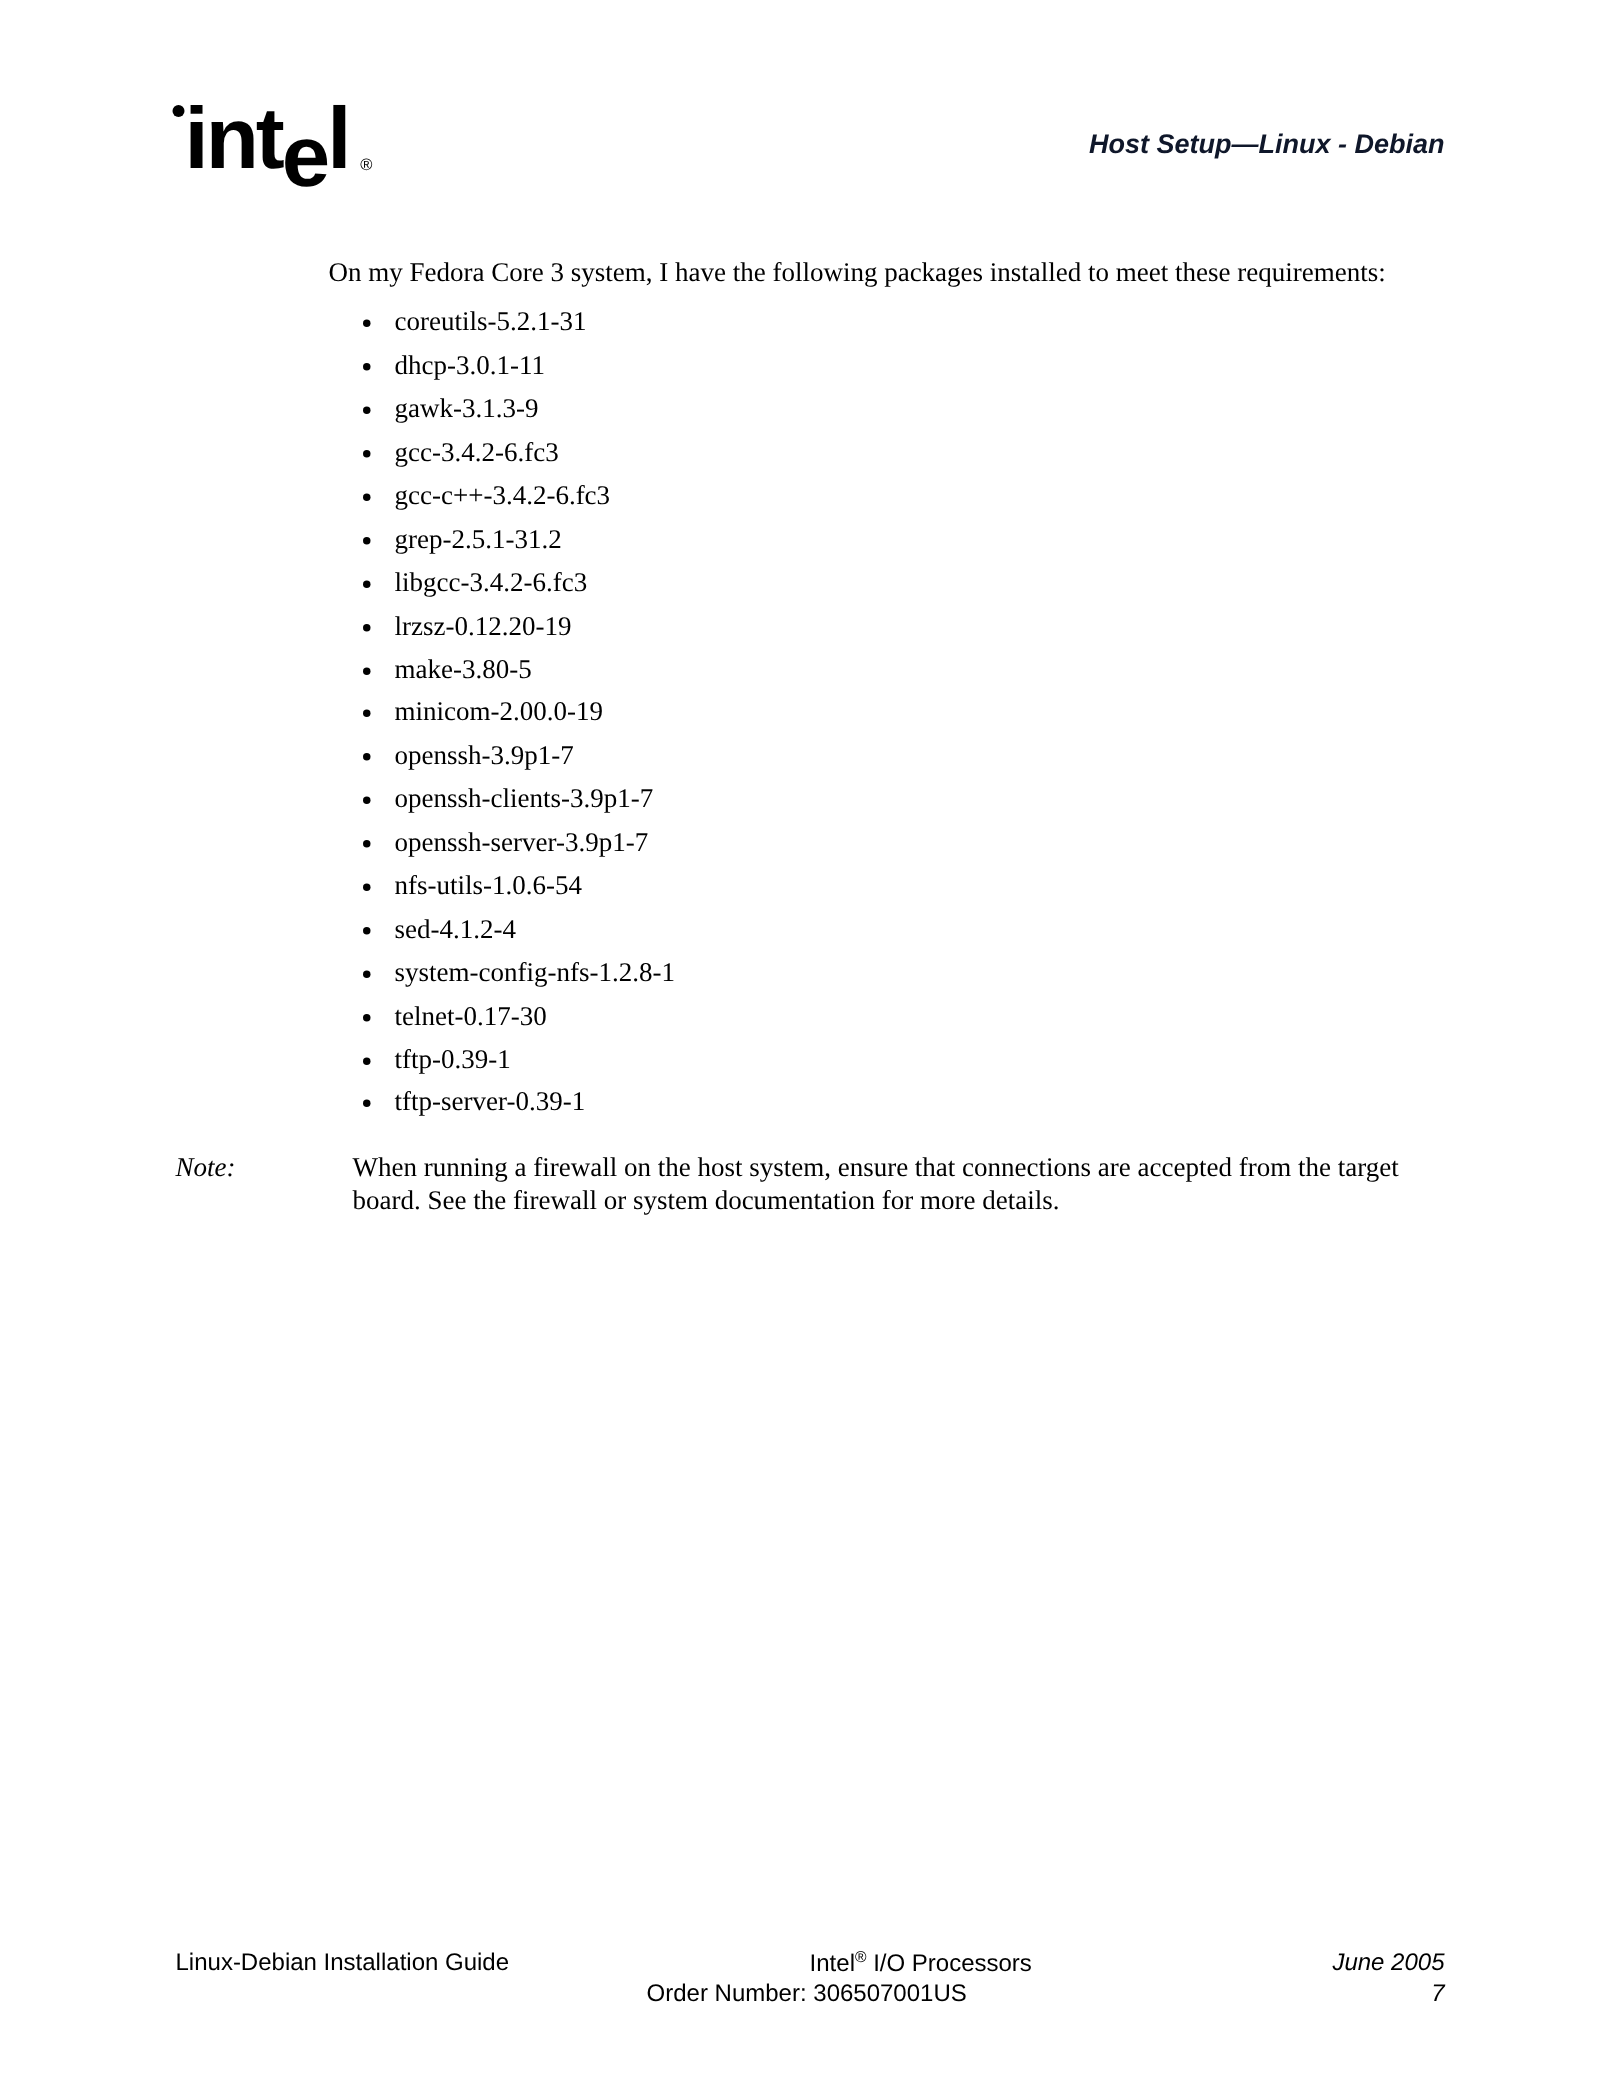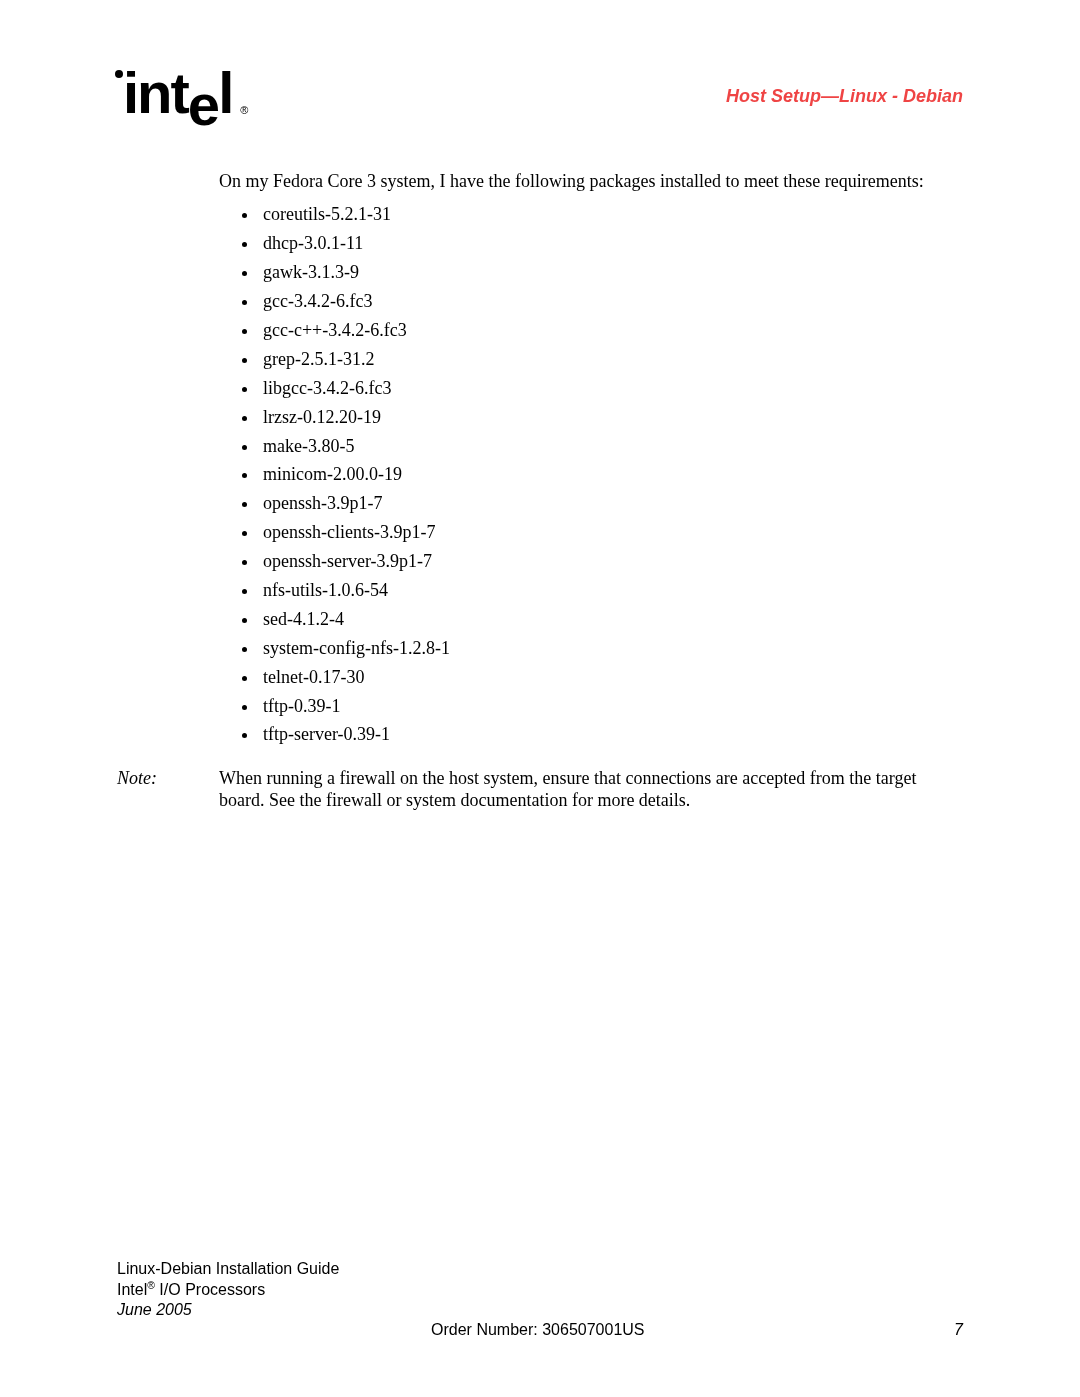--- a/index.html
+++ b/index.html
@@ -52,21 +52,21 @@
       right: 0;
       bottom: 6px;
       font-size: 11px;
       font-weight: 400;
     }
     .header-title {
       font-family: Arial, Helvetica, sans-serif;
       font-weight: 700;
       font-style: italic;
       font-size: 18px;
-      color: #ef4444;
+      color: #0f172a;
       margin-top: 22px;
     }
     .content {
       margin-left: 102px;
       font-size: 18px;
       line-height: 1.3;
     }
     .intro {
       margin-bottom: 10px;
     }
@@ -74,21 +74,21 @@
       list-style-type: disc;
       padding-left: 40px;
       margin-bottom: 20px;
     }
     ul.packages li {
       margin-bottom: 5.5px;
       padding-left: 4px;
     }
     .note-row {
       display: flex;
-      gap: 0;
+      gap: 16px;
       font-size: 18px;
       line-height: 1.25;
     }
     .note-label {
       width: 102px;
       flex: 0 0 102px;
       font-style: italic;
     }
     .note-body {
       flex: 1;
@@ -100,21 +100,20 @@
       bottom: 57px;
       font-family: Arial, Helvetica, sans-serif;
       font-size: 16px;
       line-height: 1.25;
       color: #000;
     }
     .footer-row1 {
       display: flex;
       justify-content: space-between;
       align-items: flex-start;
-      flex-direction: column;
     }
     .footer-left { text-align: left; }
     .footer-center { text-align: center; flex: 1; }
     .footer-right { text-align: right; font-style: italic; }
     .footer-row2 {
       display: flex;
       justify-content: space-between;
       align-items: center;
     }
     sup { font-size: 0.65em; }

